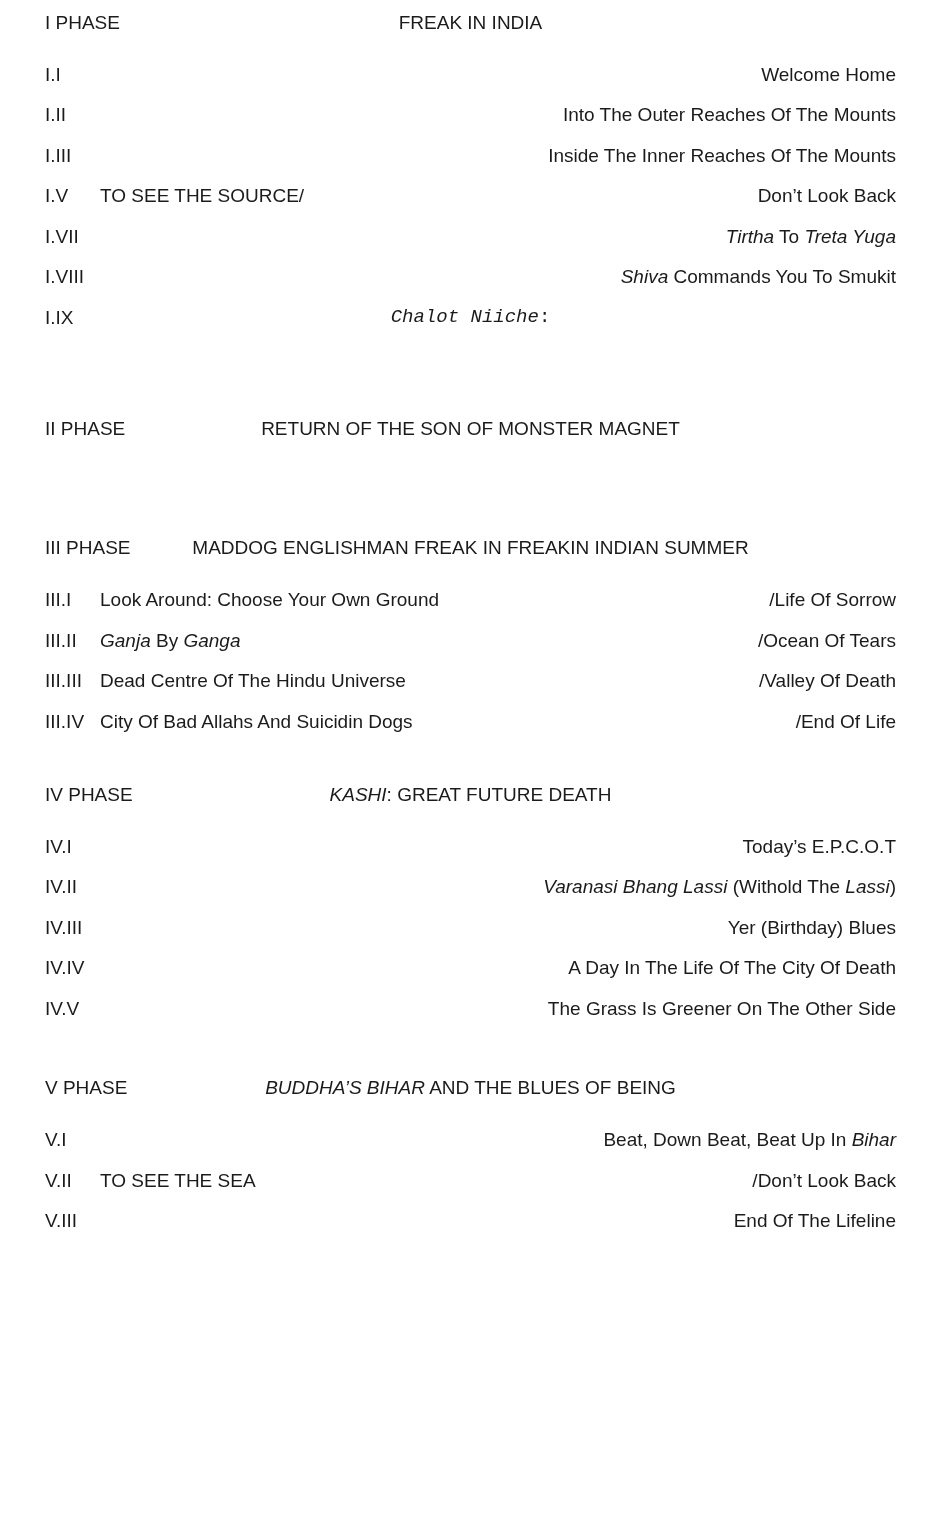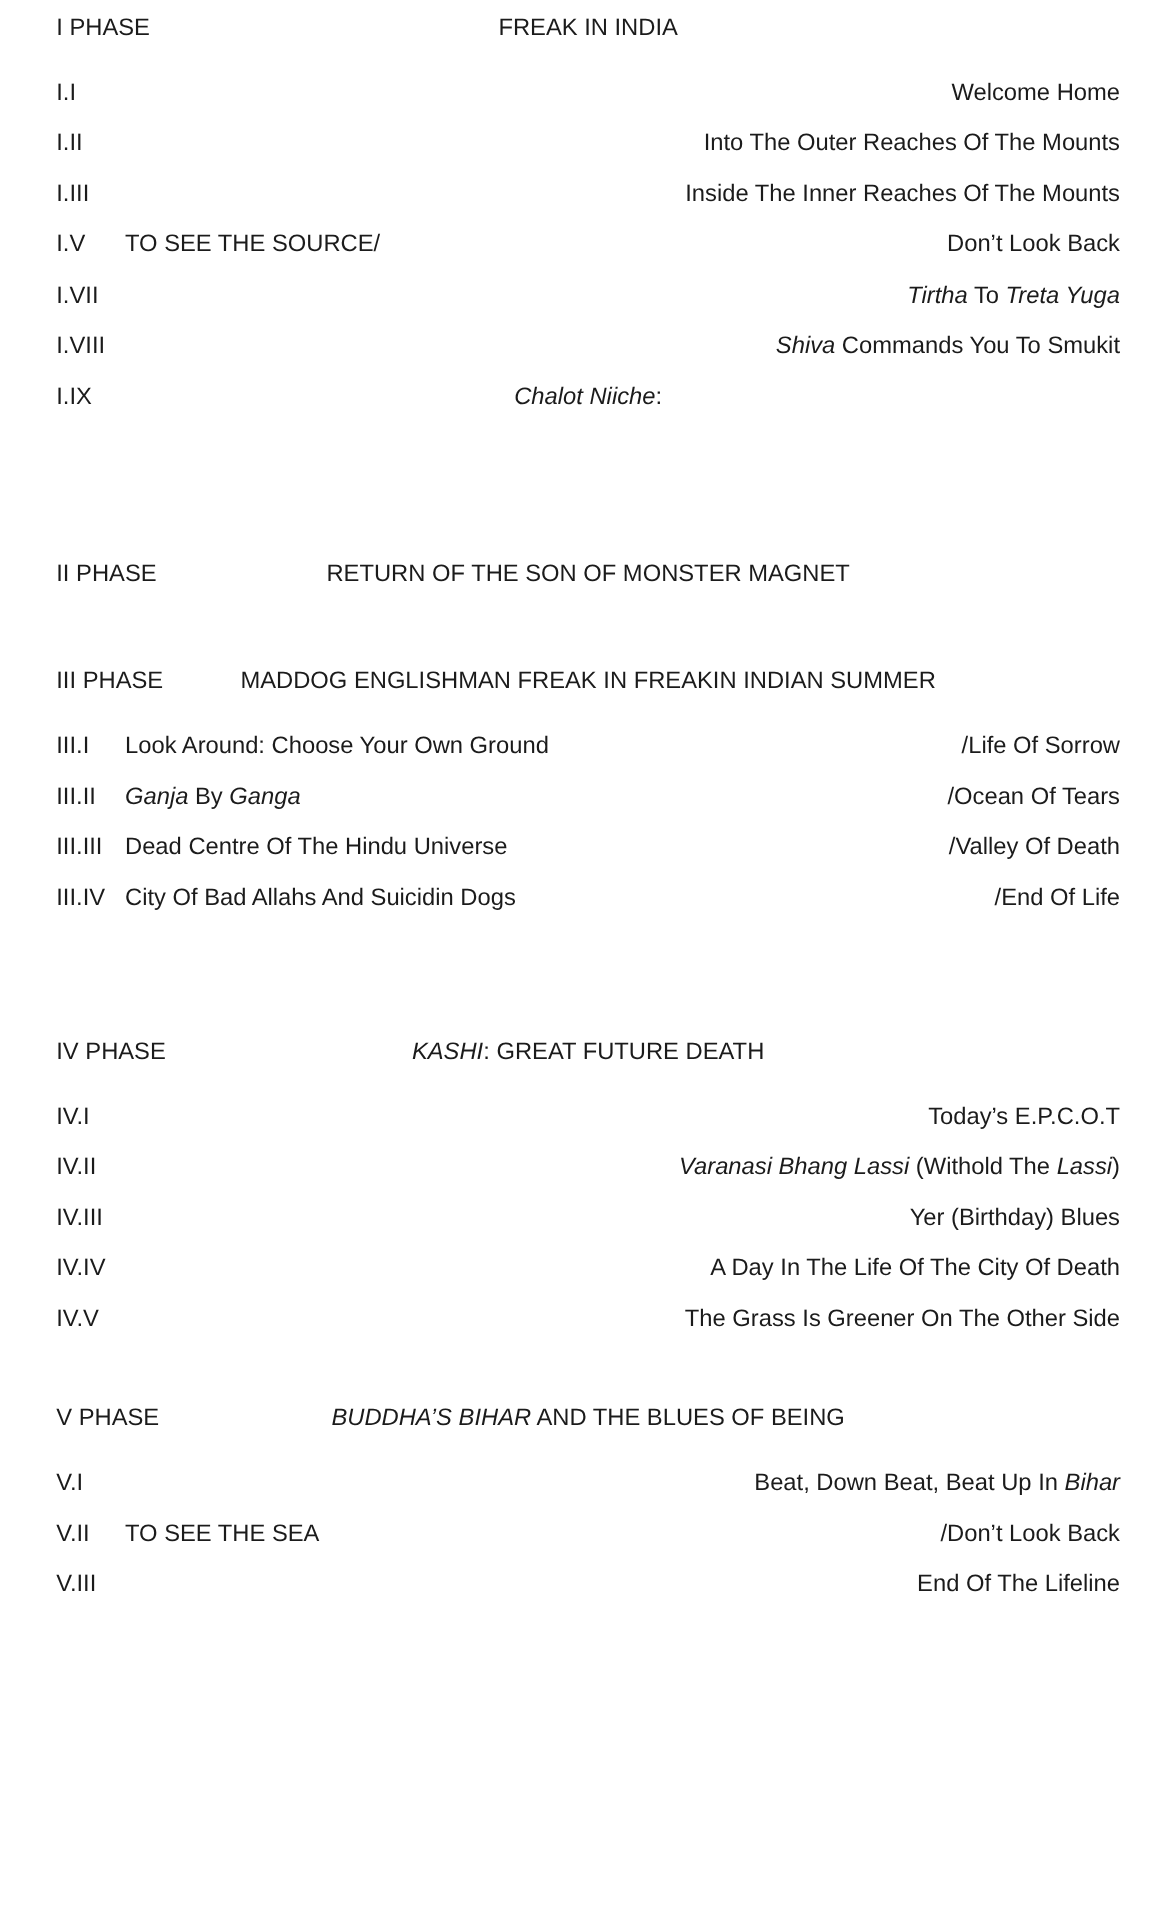--- a/index.html
+++ b/index.html
@@ -25,26 +25,26 @@
   }
   .phase-label { position: absolute; left: 0; top: 0; }
   .section-title { text-align: center; }
   .items { margin-top: 19px; }
   .item { position: relative; line-height: 40.4px; min-height: 40.4px; white-space: nowrap; }
   .item-num { position: absolute; left: 0; top: 0; }
   .item-left { position: absolute; left: 55px; top: 0; }
   .item-right { text-align: right; }
   .item--center { padding-top: 7px; line-height: 27px; min-height: 54px; }
   .item--center .item-num { top: 7px; line-height: 27px; }
-  .item-center { text-align: center; }
+  .item-center { text-align: center; font-family: Liberation Mono, monospace; }
   .it { font-style: italic; }
   
-  .section[data-idx="1"] { margin-top: 88px; }
-  .section[data-idx="2"] { margin-top: 58px; }
-  .section[data-idx="3"] { margin-top: 89px; }
+  .section[data-idx="1"] { margin-top: 57px; }
+  .section[data-idx="2"] { margin-top: 92px; }
+  .section[data-idx="3"] { margin-top: 39px; }
   .section[data-idx="4"] { margin-top: 45px; }
 </style>
 </head>
 <body>
 
 <main class="doc">
   <div id="sections-root">
       <section class="section" data-idx="0">
         <div class="section-header">
           <span class="phase-label">I PHASE</span>

